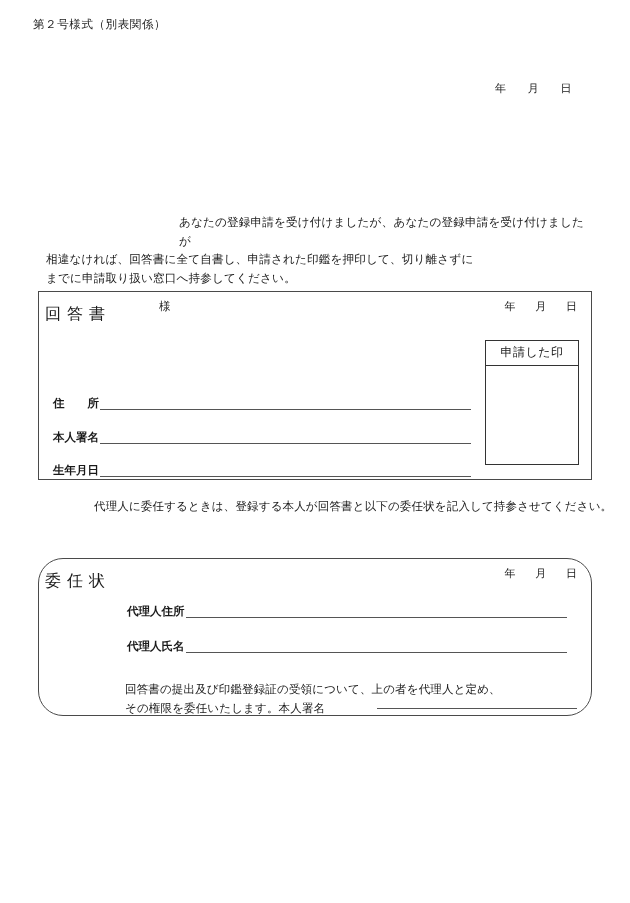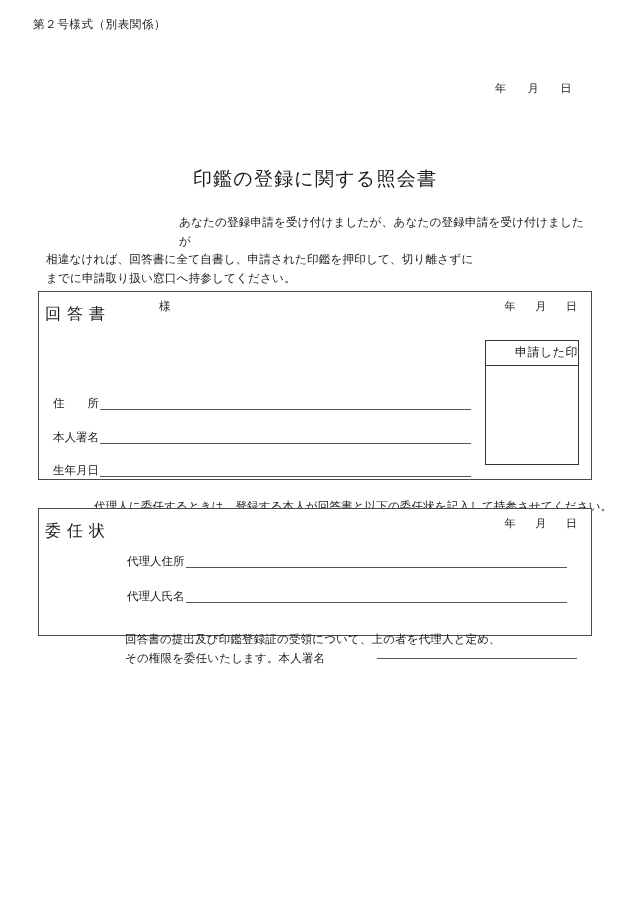--- a/index.html
+++ b/index.html
@@ -70,21 +70,21 @@
   
   .box {
     position: absolute;
     left: 38px;
     width: 554px;
     border: 1.3px solid #4a4a4a;
     box-sizing: border-box;
     background: #fff;
   }
   #answer-box { top: 291px; height: 189px; }
-  #proxy-box  { top: 508px; height: 128px; }
+  #proxy-box  { top: 558px; height: 158px; border-radius: 25px; }
 
   
   .box-head {
     position: relative;
     height: 30px;
   }
   .box-head .sama {
     position: absolute;
     left: 120px;
     top: 7px;
@@ -130,20 +130,21 @@
     display: flex;
     align-items: flex-end;
     margin-bottom: 16.5px;
     height: 17px;
   }
   .field-label {
     font-size: 11.5px;
     white-space: nowrap;
     flex: 0 0 auto;
     line-height: 14px;
+    font-weight: bold;
   }
   .field-label.spaced {
     letter-spacing: 0px;
   }
   .field-rule {
     flex: 1 1 auto;
     border-bottom: 0.9px solid #555;
     height: 13px;
     margin-left: 1px;
   }
@@ -154,21 +155,21 @@
     left: 446px;
     top: 48px;
     width: 94px;
     height: 125px;
     border: 1.2px solid #333;
     box-sizing: border-box;
   }
   .seal-head {
     height: 24px;
     border-bottom: 1.2px solid #333;
-    text-align: right;
+    text-align: center;
     font-size: 12px;
     line-height: 23px;
     letter-spacing: 0.5px;
   }
   .seal-area { height: 98px; }
 
   
   .proxy-note {
     position: absolute;
     left: 54px;
@@ -232,21 +233,20 @@
 <div class="page">
 
   <div class="form-no">第２号様式（別表関係）</div>
 
   <div class="top-date">
     <span class="g">年</span>
     <span class="g">月</span>
     <span>日</span>
   </div>
 
-  <div class="main-title">印鑑の登録に関する照会書</div>
 
   <div class="intro">
     <div class="l1">あなたの登録申請を受け付けましたが、あなたの登録申請を受け付けましたが</div>
     <div>相違なければ、回答書に全て自書し、申請された印鑑を押印して、切り離さずに</div>
     <div>までに申請取り扱い窓口へ持参してください。</div>
   </div>
 
   <div class="box" id="answer-box">
 
     <div class="box-head">

